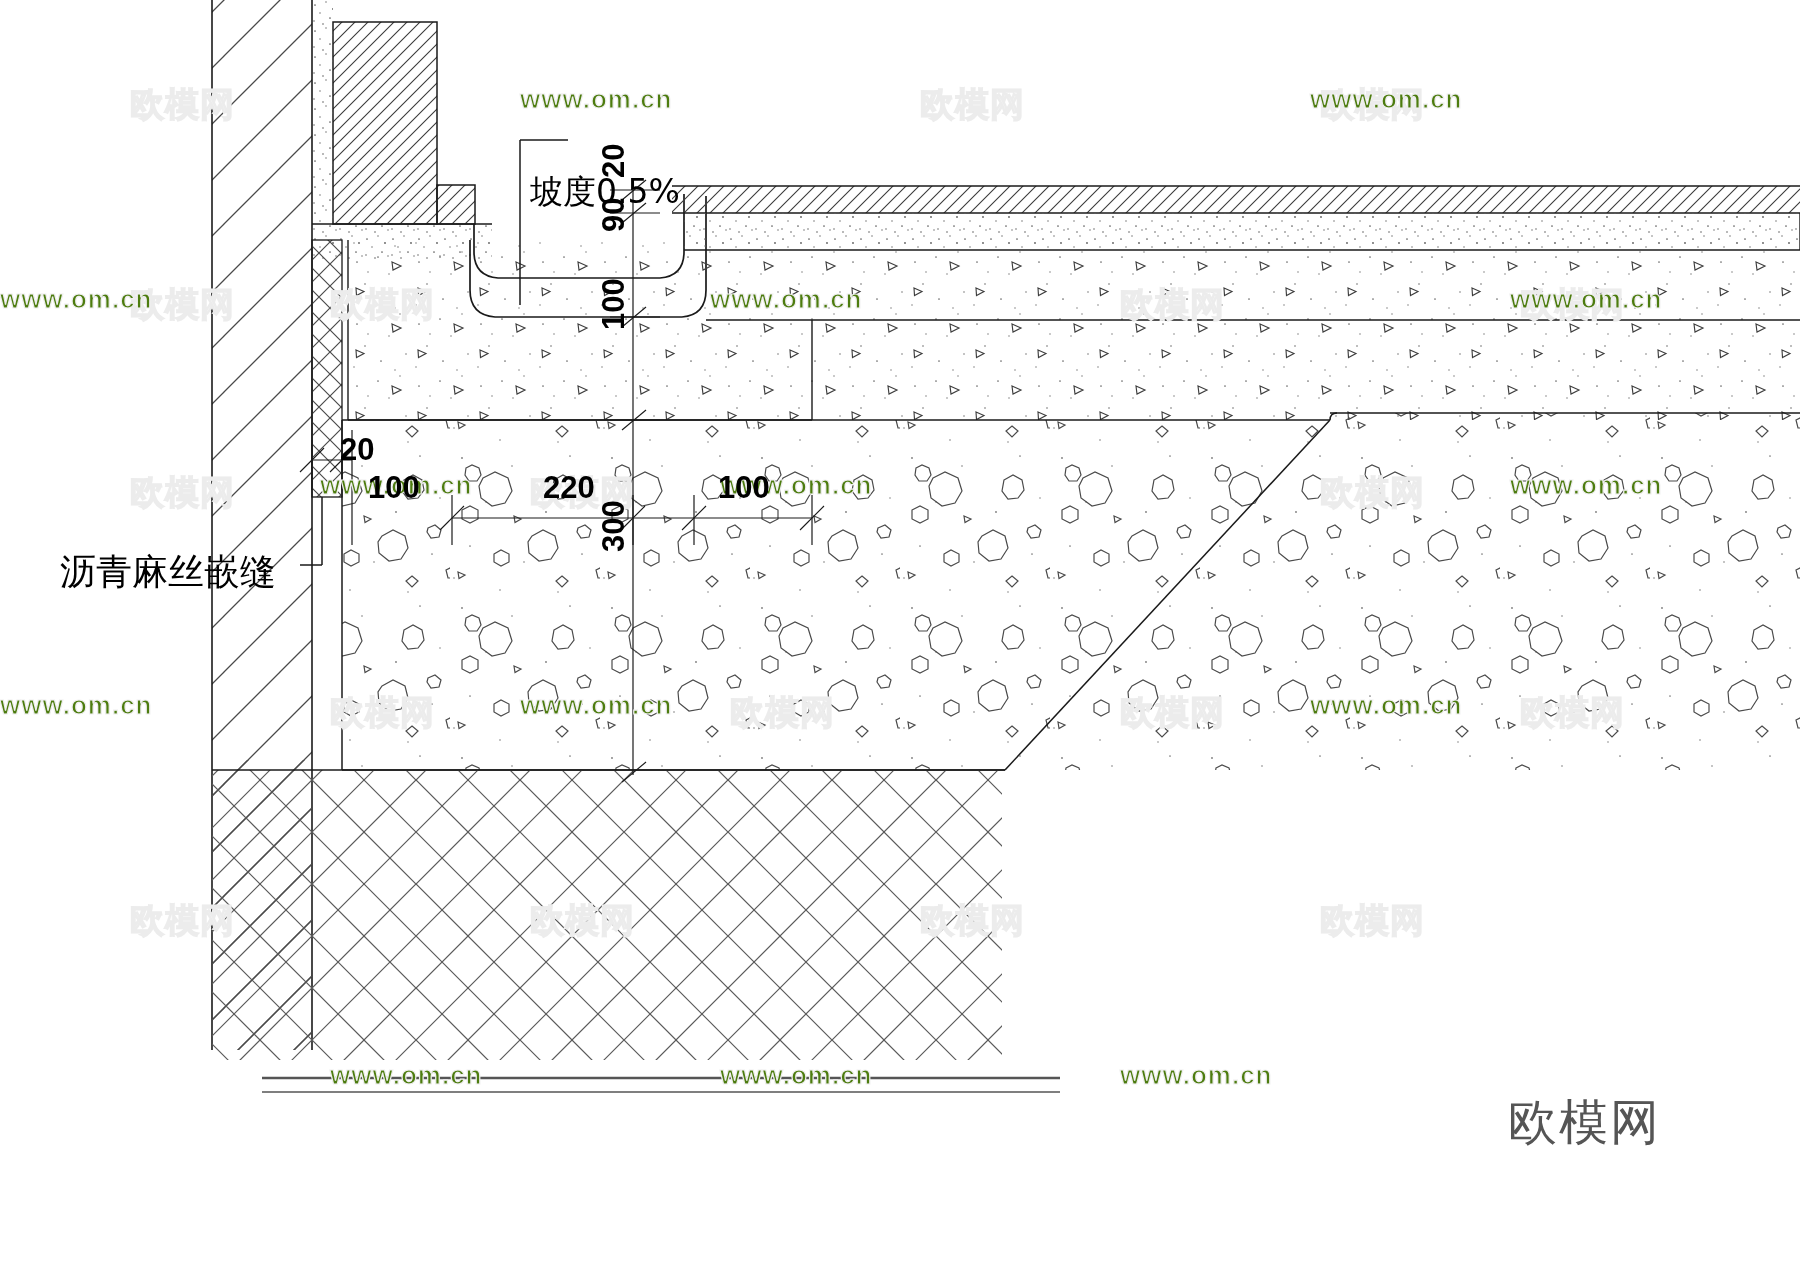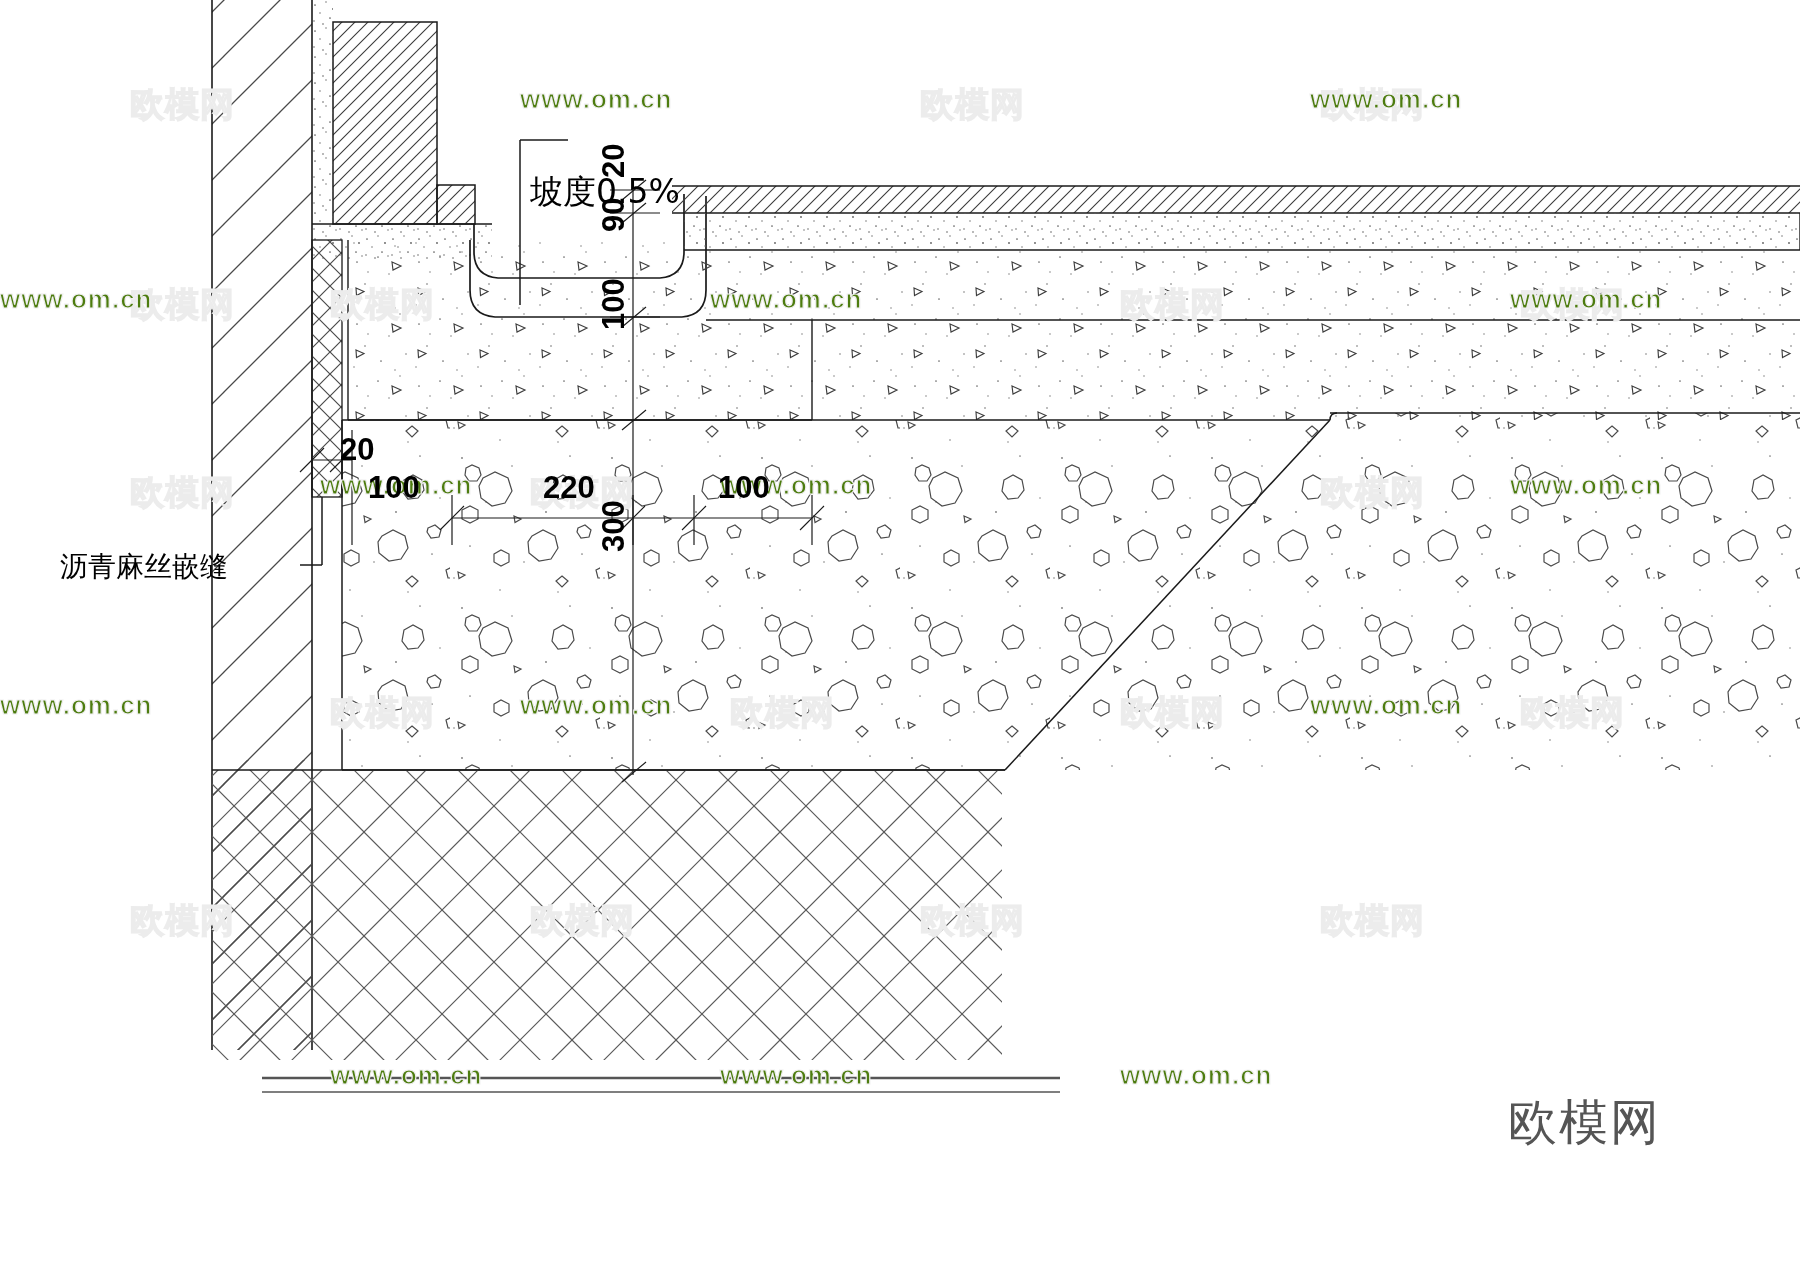--- a/index.html
+++ b/index.html
@@ -9,21 +9,21 @@
   svg#dwg{position:absolute;left:0;top:0;width:1800px;height:1270px;}
 
   .wm{position:absolute;color:#f0f0f0;font-weight:bold;white-space:nowrap;
       user-select:none;pointer-events:none;letter-spacing:1px;}
   .wm-cn{font-size:34px;-webkit-text-stroke:1.4px #ececec;color:#fbfbfb;}
   .wm-url{font-size:26px;color:#4d7c0f;-webkit-text-stroke:1.2px #efefef;}
 
   .lbl{position:absolute;color:#000;white-space:nowrap;}
   .dim{font-size:31px;font-weight:bold;font-family:"Liberation Sans",sans-serif;}
   .dimv{font-size:31px;font-weight:bold;transform-origin:left top;}
-  .note{font-size:28px;font-family:"DejaVu Sans",sans-serif;}
+  .note{font-size:36px;font-family:"DejaVu Sans",sans-serif;}
   .slope{font-size:33px;font-family:"DejaVu Sans",sans-serif;}
   .title{font-size:40px;font-family:"DejaVu Sans",sans-serif;}
   .brand{position:absolute;font-size:49px;color:#555;font-weight:500;
          font-family:"DejaVu Sans",sans-serif;letter-spacing:2px;}
 </style>
 </head>
 <body>
 
 <div id="stage">
 

